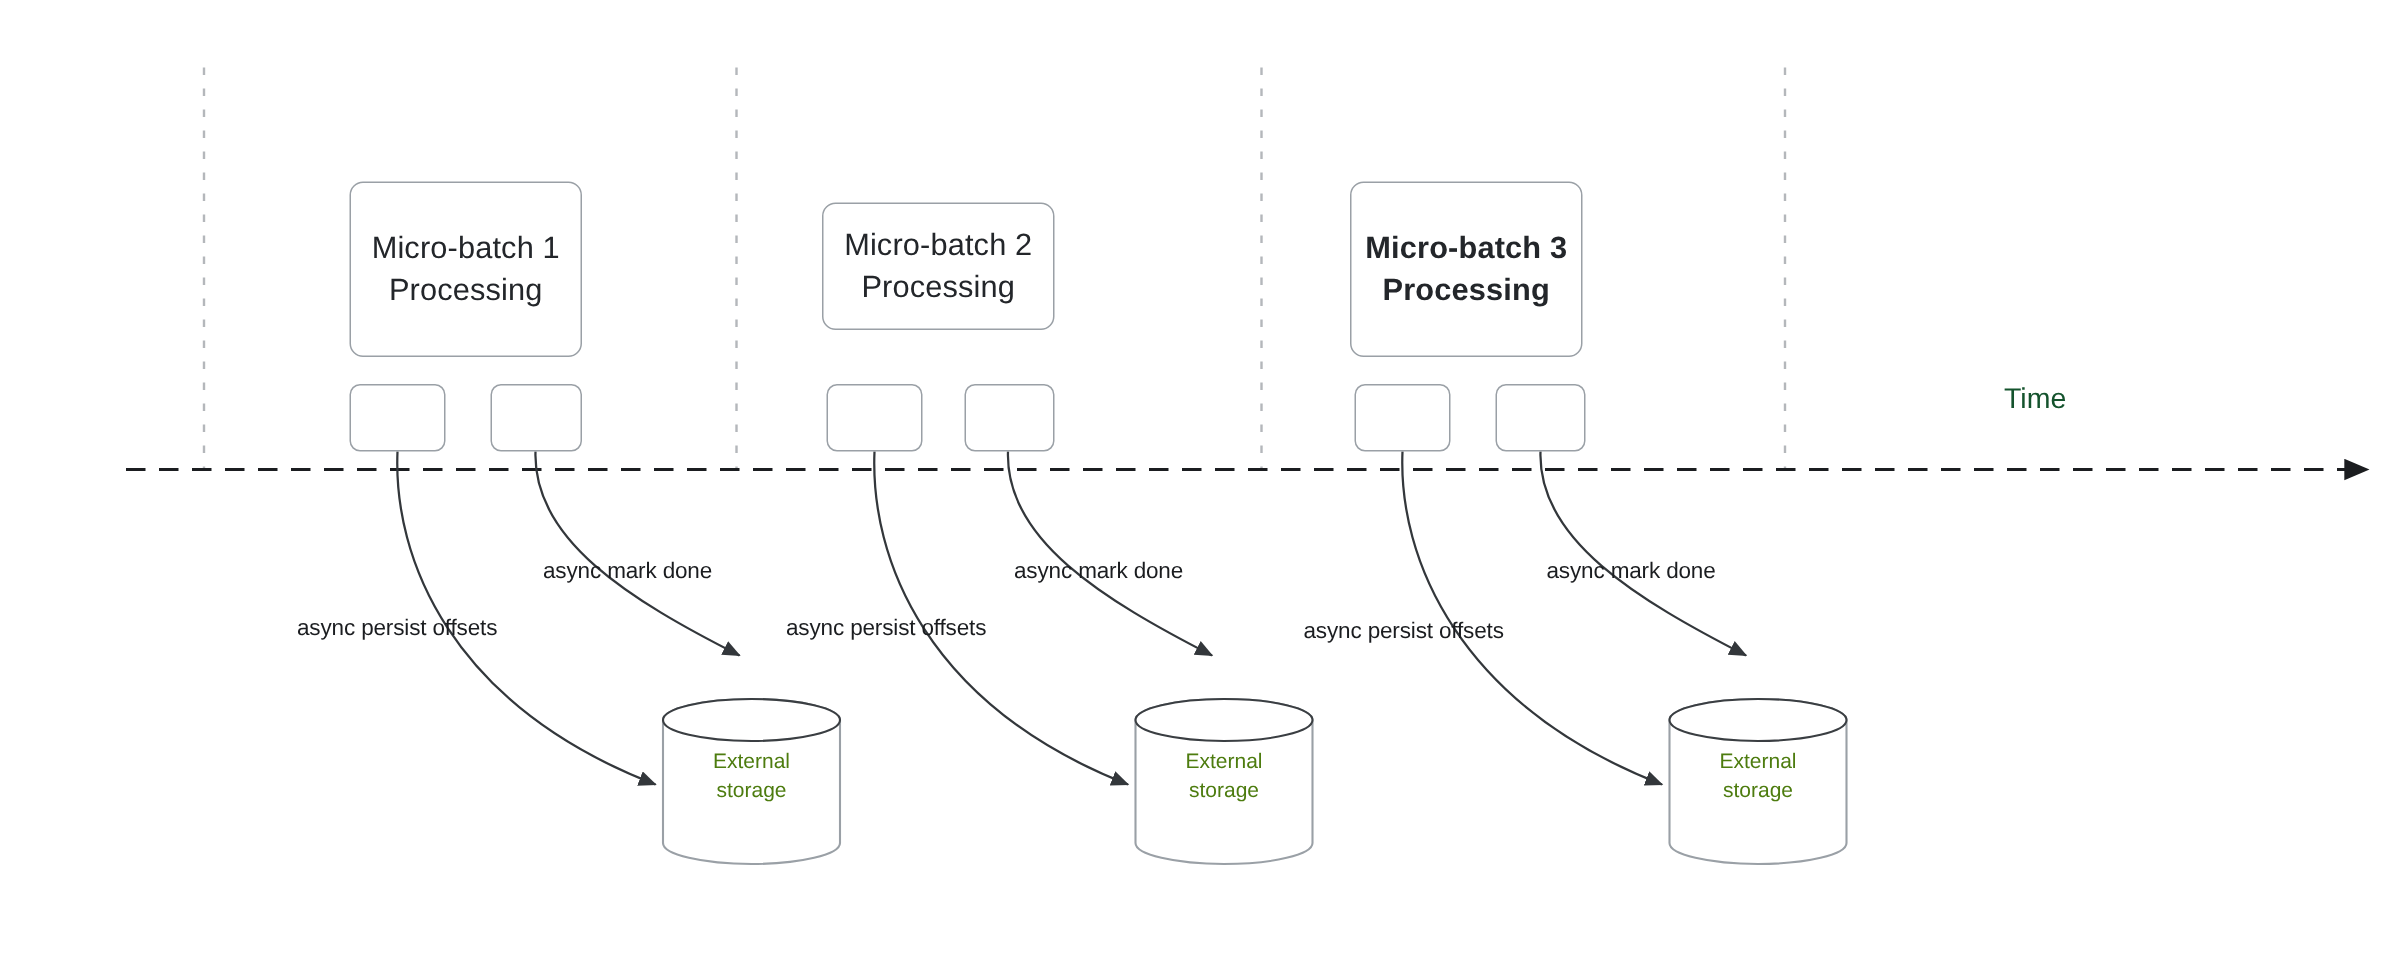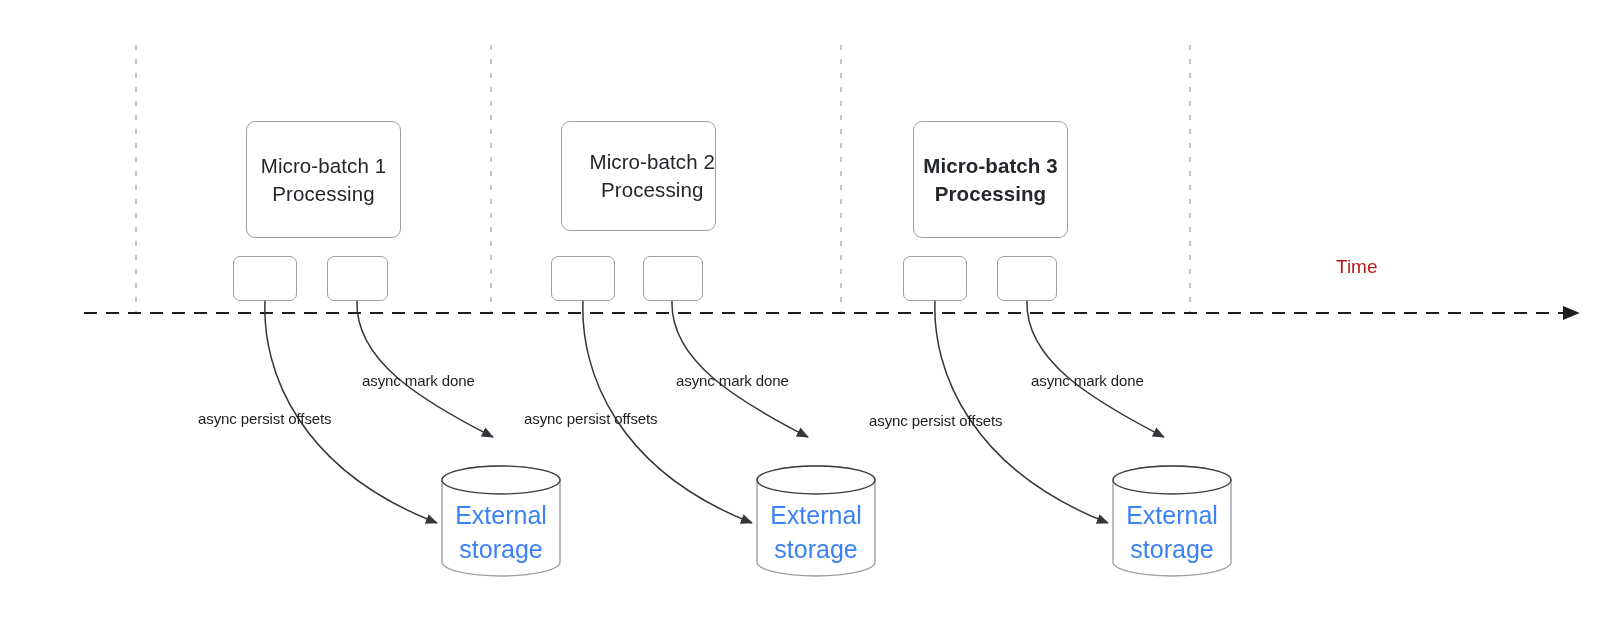--- a/index.html
+++ b/index.html
@@ -33,52 +33,51 @@
     background: #ffffff;
     display: flex;
     align-items: center;
     justify-content: center;
     text-align: center;
     font-size: 20.5px;
     line-height: 1.36;
     color: #23262a;
     white-space: pre-line;
     letter-spacing: 0.1px;
-    margin-left: 13px;
   }
   .task-box {
     position: absolute;
     box-sizing: border-box;
     border: 1.4px solid #9aa0a6;
     border-radius: 7px;
     background: #ffffff;
   }
   .cyl-label {
     position: absolute;
     left: 0;
     width: 100%;
     text-align: center;
-    font-size: 25px;
+    font-size: 14px;
     line-height: 1.36;
-    color: #3b82f6;
+    color: #4d7c0f;
     white-space: pre-line;
     pointer-events: none;
   }
   .edge-label {
     position: absolute;
     font-size: 15px;
     font-weight: normal;
     color: #1b1d20;
     white-space: nowrap;
     letter-spacing: -0.1px;
   }
   .time-label {
     position: absolute;
     font-size: 19px;
-    color: #b91c1c;
+    color: #14532d;
     white-space: nowrap;
   }
 </style>
 </head>
 <body>
 
 <div id="canvas">
 
   <svg class="layer" viewBox="0 0 1600 642" xmlns="http://www.w3.org/2000/svg">
     <defs>
@@ -118,21 +117,21 @@
 
   <div id="html-layer">
       <div class="proc-box" style="left: 233px; top: 121px; width: 155px; height: 117px;"><span>Micro-batch 1
 Processing</span></div>
       <div class="task-box" style="left: 233px; top: 256px; width: 64px; height: 45px;"></div>
       <div class="task-box" style="left: 327px; top: 256px; width: 61px; height: 45px;"></div>
       <div class="cyl-label" style="left: 442px; width: 118px; top: 498px;">External
 storage</div>
       <div class="edge-label" style="left: 198px; top: 410px;">async persist offsets</div>
       <div class="edge-label" style="left: 362px; top: 372px;">async mark done</div>
-      <div class="proc-box" style="left: 548px; top: 121px; width: 155px; height: 110px; justify-content: flex-end;"><span>Micro-batch 2
+      <div class="proc-box" style="left: 548px; top: 135px; width: 155px; height: 85px;"><span>Micro-batch 2
 Processing</span></div>
       <div class="task-box" style="left: 551px; top: 256px; width: 64px; height: 45px;"></div>
       <div class="task-box" style="left: 643px; top: 256px; width: 60px; height: 45px;"></div>
       <div class="cyl-label" style="left: 757px; width: 118px; top: 498px;">External
 storage</div>
       <div class="edge-label" style="left: 524px; top: 410px;">async persist offsets</div>
       <div class="edge-label" style="left: 676px; top: 372px;">async mark done</div>
       <div class="proc-box" style="left: 900px; top: 121px; width: 155px; height: 117px; font-weight: bold;"><span>Micro-batch 3
 Processing</span></div>
       <div class="task-box" style="left: 903px; top: 256px; width: 64px; height: 45px;"></div>

